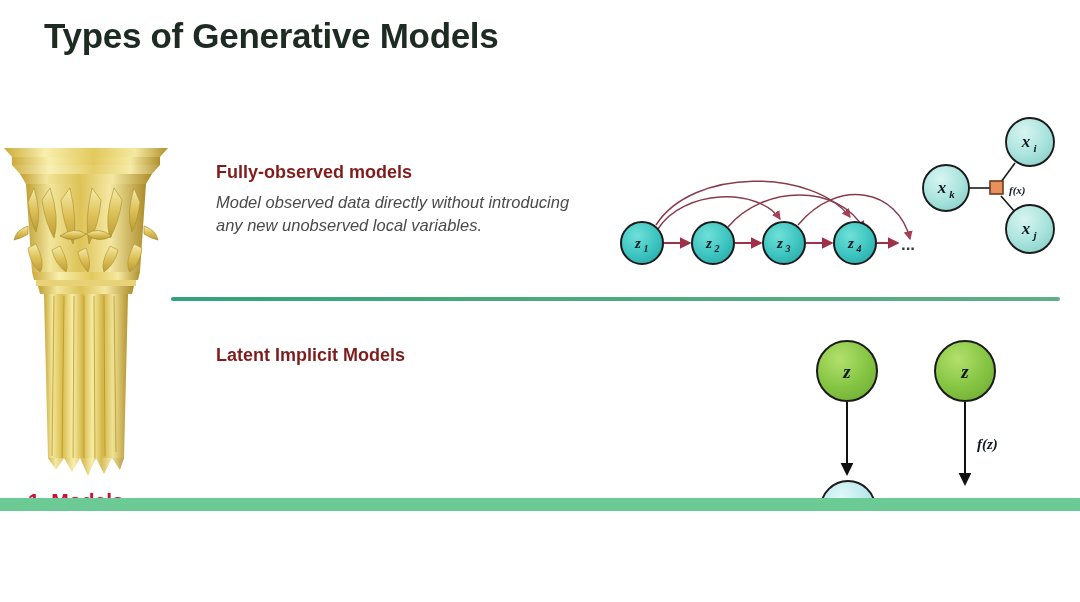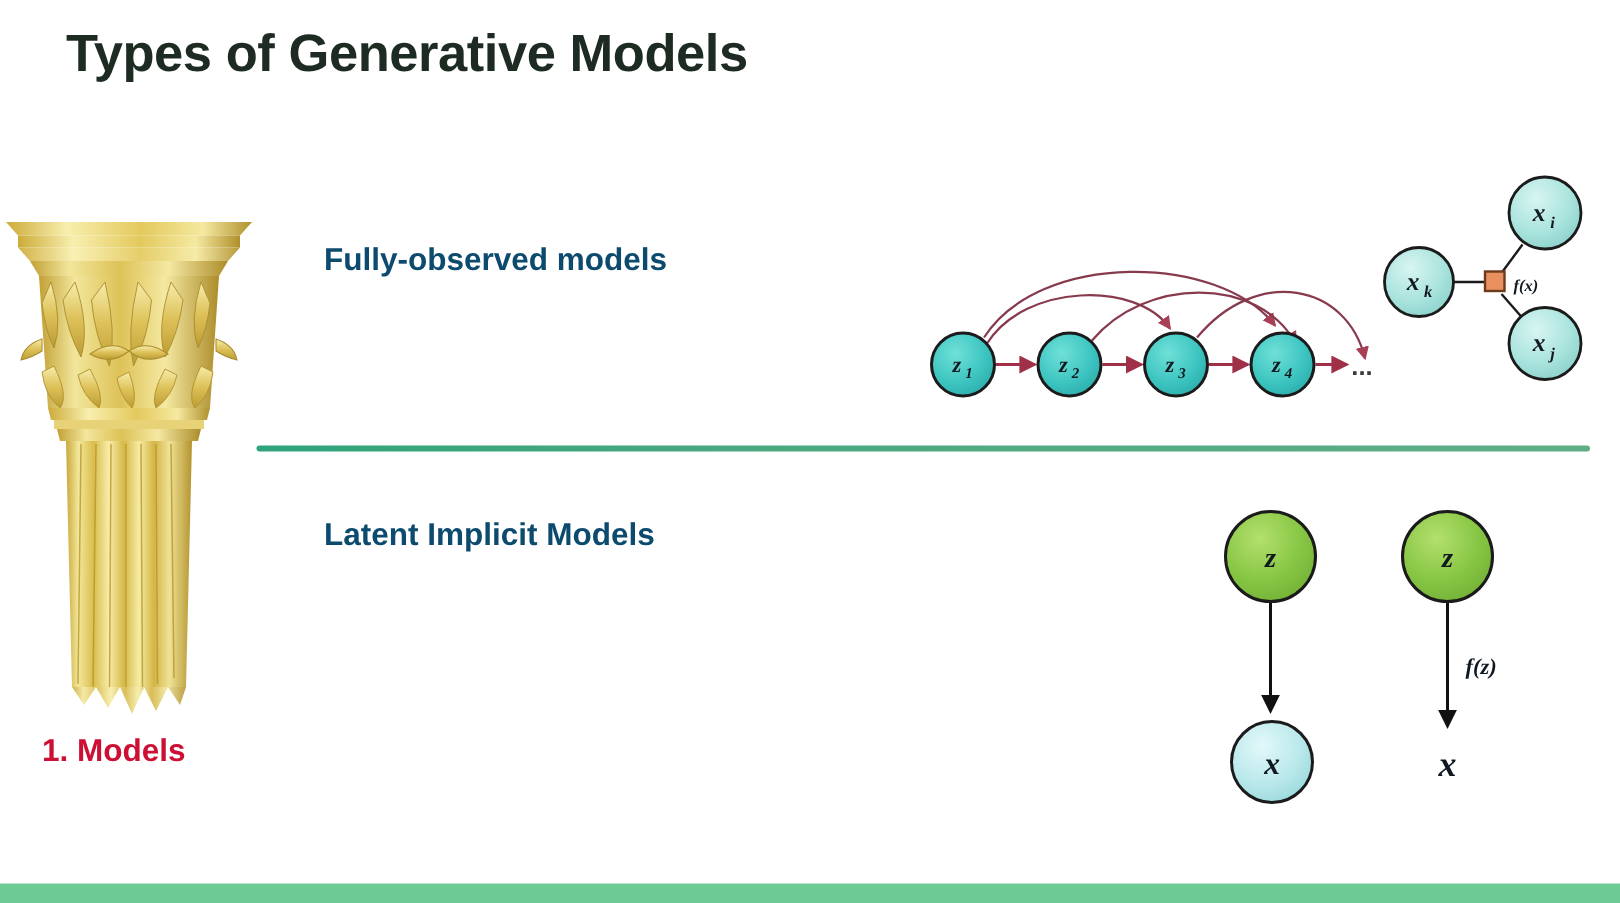--- a/index.html
+++ b/index.html
@@ -7,21 +7,21 @@
     margin: 0;
     padding: 0;
     background: #ffffff;
   }
   body {
     font-family: "Liberation Sans", sans-serif;
   }
   #slide {
     position: relative;
     width: 1080px;
-    height: 602px;
+    height: 511px;
     background: #ffffff;
     overflow: hidden;
   }
 
   
   #slide-title {
     position: absolute;
     left: 44px;
     top: 16px;
     font-size: 35px;
@@ -66,23 +66,23 @@
     left: 0;
     bottom: 0;
     width: 1080px;
     height: 13px;
     background: #6ccb95;
   }
 
   
   .sec-heading {
     position: absolute;
-    font-size: 21px;
-    font-weight: bold;
-    color: #0c4a6e;
+    font-size: 18px;
+    font-weight: bold;
+    color: #7f1d1d;
     white-space: nowrap;
   }
   .sec-desc {
     position: absolute;
     font-size: 16.5px;
     font-style: italic;
     color: #4a4a4a;
     line-height: 23px;
   }
   #fo-heading { left: 216px; top: 162px; }
@@ -243,20 +243,21 @@
     </g>
 
     <path d="M48,318 L124,318 L120,330 L112,318 L104,334 L96,318 L88,336 L80,318 L72,332 L64,318 L56,330 Z" fill="url(#gShaft)" opacity="0.9"></path>
   </svg>
 
   <div id="column-label">1. Models</div>
 
   <div id="section-divider"></div>
 
   <div class="sec-heading" id="fo-heading">Fully-observed models</div>
+  <div class="sec-desc" id="fo-desc">Model observed data directly without introducing any new unobserved local variables.</div>
 
   <svg class="diagram" id="chain-diagram" viewBox="0 0 330 125" width="330" height="125">
     <defs>
       <marker id="arrRed" markerWidth="7" markerHeight="7" refX="5.2" refY="3" orient="auto">
         <path d="M0,0 L6,3 L0,6 z" fill="#a03048"></path>
       </marker>
       <radialGradient id="tealFill" cx="38%" cy="32%" r="78%">
         <stop offset="0%" stop-color="#6fe0d8"></stop>
         <stop offset="62%" stop-color="#3cc4c0"></stop>
         <stop offset="100%" stop-color="#2aa9a9"></stop>

